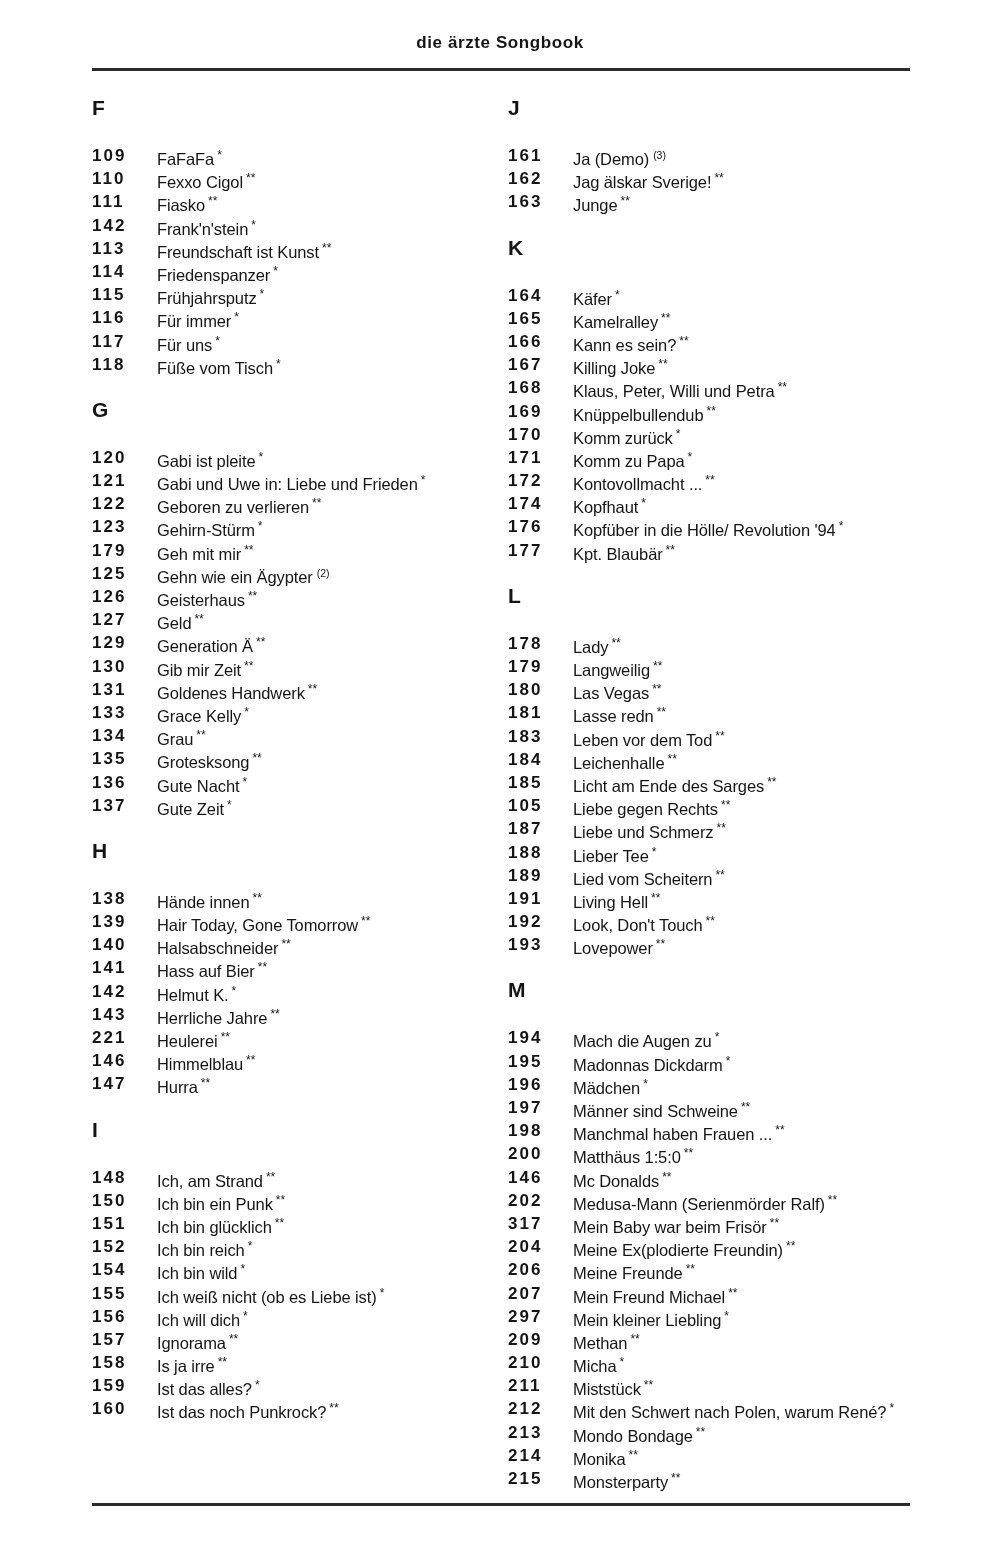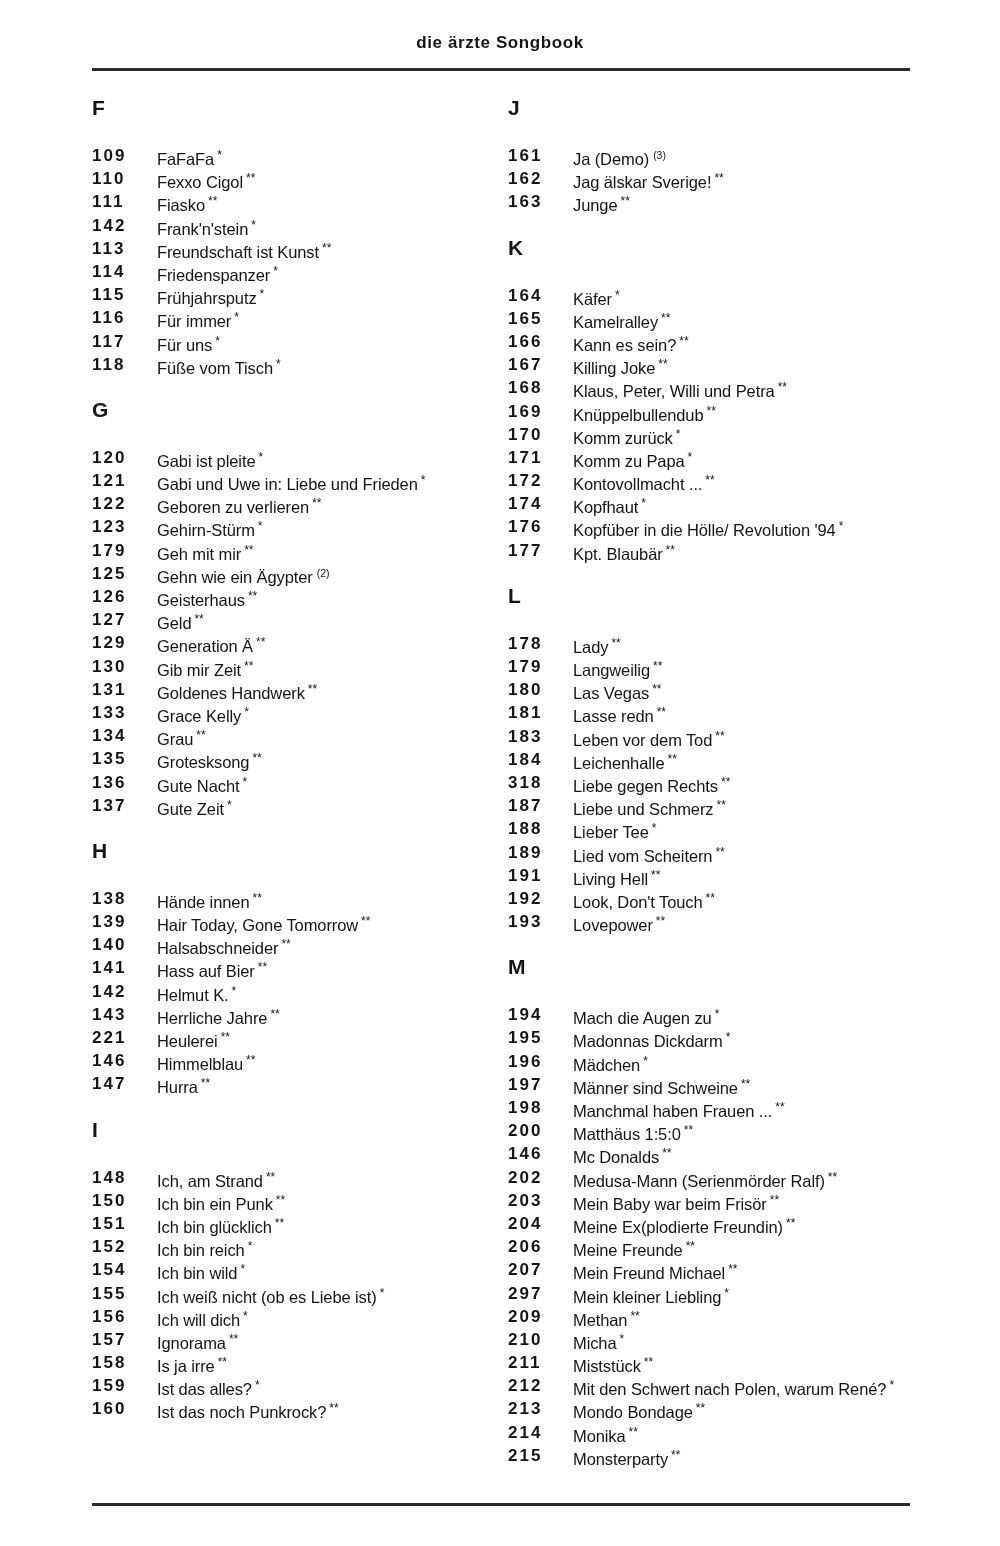--- a/index.html
+++ b/index.html
@@ -366,21 +366,25 @@
         </div>
         <div class="row">
           <span class="num">183</span>
           <span class="title">Leben vor dem Tod<span class="mark">**</span></span>
         </div>
         <div class="row">
           <span class="num">184</span>
           <span class="title">Leichenhalle<span class="mark">**</span></span>
         </div>
         <div class="row">
-          <span class="num">318</span>
+          <span class="num">185</span>
+          <span class="title">Licht am Ende des Sarges<span class="mark">**</span></span>
+        </div>
+        <div class="row">
+          <span class="num">105</span>
           <span class="title">Liebe gegen Rechts<span class="mark">**</span></span>
         </div>
         <div class="row">
           <span class="num">187</span>
           <span class="title">Liebe und Schmerz<span class="mark">**</span></span>
         </div>
         <div class="row">
           <span class="num">188</span>
           <span class="title">Lieber Tee<span class="mark">*</span></span>
         </div>
@@ -429,21 +433,21 @@
         </div>
         <div class="row">
           <span class="num">146</span>
           <span class="title">Mc Donalds<span class="mark">**</span></span>
         </div>
         <div class="row">
           <span class="num">202</span>
           <span class="title">Medusa-Mann (Serienmörder Ralf)<span class="mark">**</span></span>
         </div>
         <div class="row">
-          <span class="num">203</span>
+          <span class="num">317</span>
           <span class="title">Mein Baby war beim Frisör<span class="mark">**</span></span>
         </div>
         <div class="row">
           <span class="num">204</span>
           <span class="title">Meine Ex(plodierte Freundin)<span class="mark">**</span></span>
         </div>
         <div class="row">
           <span class="num">206</span>
           <span class="title">Meine Freunde<span class="mark">**</span></span>
         </div>

